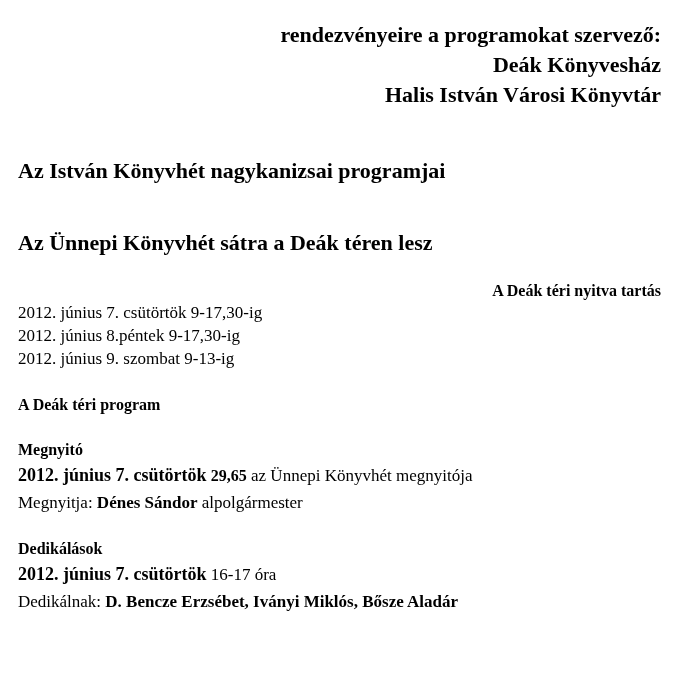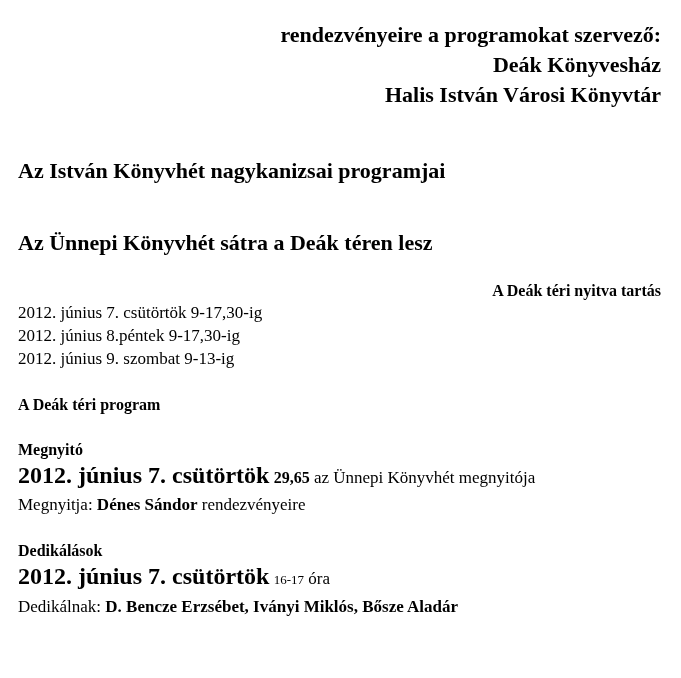--- a/index.html
+++ b/index.html
@@ -51,29 +51,29 @@
     line-height: 23px;
     font-weight: normal;
   }
   
   .event-line {
     line-height: 30px;
     font-size: 17px;
   }
   .event-date {
     font-weight: bold;
-    font-size: 24px;
+    font-size: 18px;
   }
   .event-time-bold {
     font-weight: bold;
     font-size: 16px;
   }
   .event-time-regular {
     font-weight: normal;
-    font-size: 13px;
+    font-size: 17px;
   }
   .event-desc {
     font-weight: normal;
     font-size: 17px;
   }
   .bold-inline {
     font-weight: bold;
   }
 </style>
 </head>
@@ -99,21 +99,21 @@
 
   <div class="subhead subhead-event">Megnyitó</div>
   <div class="event-line">
     <span class="event-date">2012. június 7. csütörtök</span>
     <span class="event-time-bold">29,65</span>
     <span class="event-desc">az Ünnepi Könyvhét megnyitója</span>
   </div>
   <div class="body-line">
     <span>Megnyitja:</span>
     <span class="bold-inline">Dénes Sándor</span>
-    <span>rendezvényeire</span>
+    <span>alpolgármester</span>
   </div>
 
   <div class="subhead subhead-event">Dedikálások</div>
   <div class="event-line">
     <span class="event-date">2012. június 7. csütörtök</span>
     <span class="event-time-regular">16-17</span>
     <span class="event-desc">óra</span>
   </div>
   <div class="body-line">
     <span>Dedikálnak:</span>

